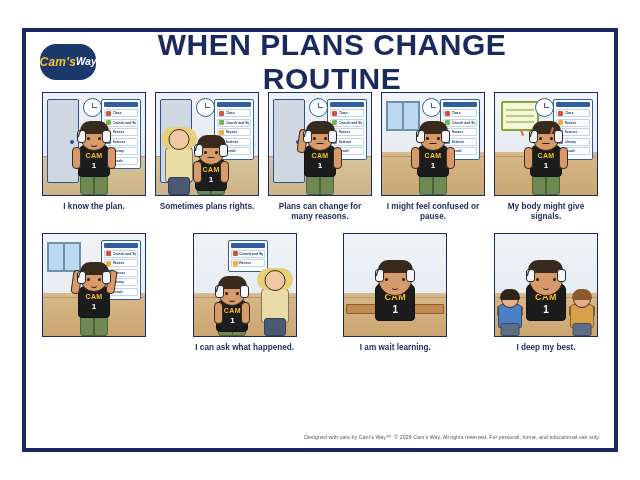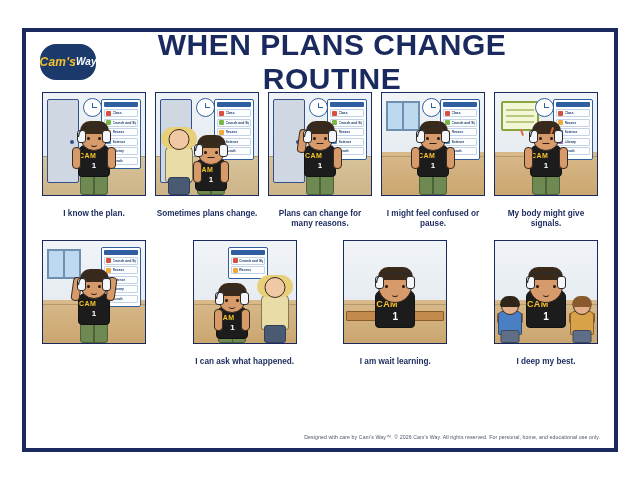--- a/index.html
+++ b/index.html
@@ -87,21 +87,21 @@
     width: 104px;
     height: 104px;
     border: 1.5px solid #1b2a5e;
     box-sizing: border-box;
     position: relative;
     overflow: hidden;
     background: #e9eef3;
   }
 
   .caption {
-    margin-top: 13px;
+    margin-top: 6px;
     text-align: center;
     font-size: 8.2px;
     font-weight: bold;
     color: #1b2a5e;
     line-height: 1.25;
   }
 
   
   .wall {
     position: absolute;
@@ -325,21 +325,21 @@
     background: #1c1c1c;
     border: 1.4px solid #121212;
     border-radius: 7px 7px 4px 4px;
     z-index: 2;
   }
   .char.lg .body { top: 27px; width: 38px; height: 36px; }
   .cam {
     position: absolute;
     left: 0; right: 0;
     top: 6px;
-    text-align: left;
+    text-align: center;
     color: #f5c22b;
     font-size: 7px;
     font-weight: bold;
     letter-spacing: .4px;
   }
   .char.lg .cam { font-size: 9px; top: 8px; }
   .num {
     position: absolute;
     left: 0; right: 0;
     top: 15px;
@@ -622,21 +622,21 @@
               <div class="hair"></div>
               <div class="eye l"></div>
               <div class="eye r"></div>
               <div class="mouth flat"></div>
               <div class="phones">
                   <span class="band"></span>
                 </div>
             </div>
           </div>
         </div>
-        <div class="caption">Sometimes plans change.</div>
+        <div class="caption">Sometimes plans rights.</div>
       </div>
 
       <div class="cell">
         <div class="panel">
           <div class="wall"></div>
           <div class="floorline"></div>
           <div class="door"></div>
           <div class="clock"></div>
           <div class="chart">
             <div class="hdr"></div>

